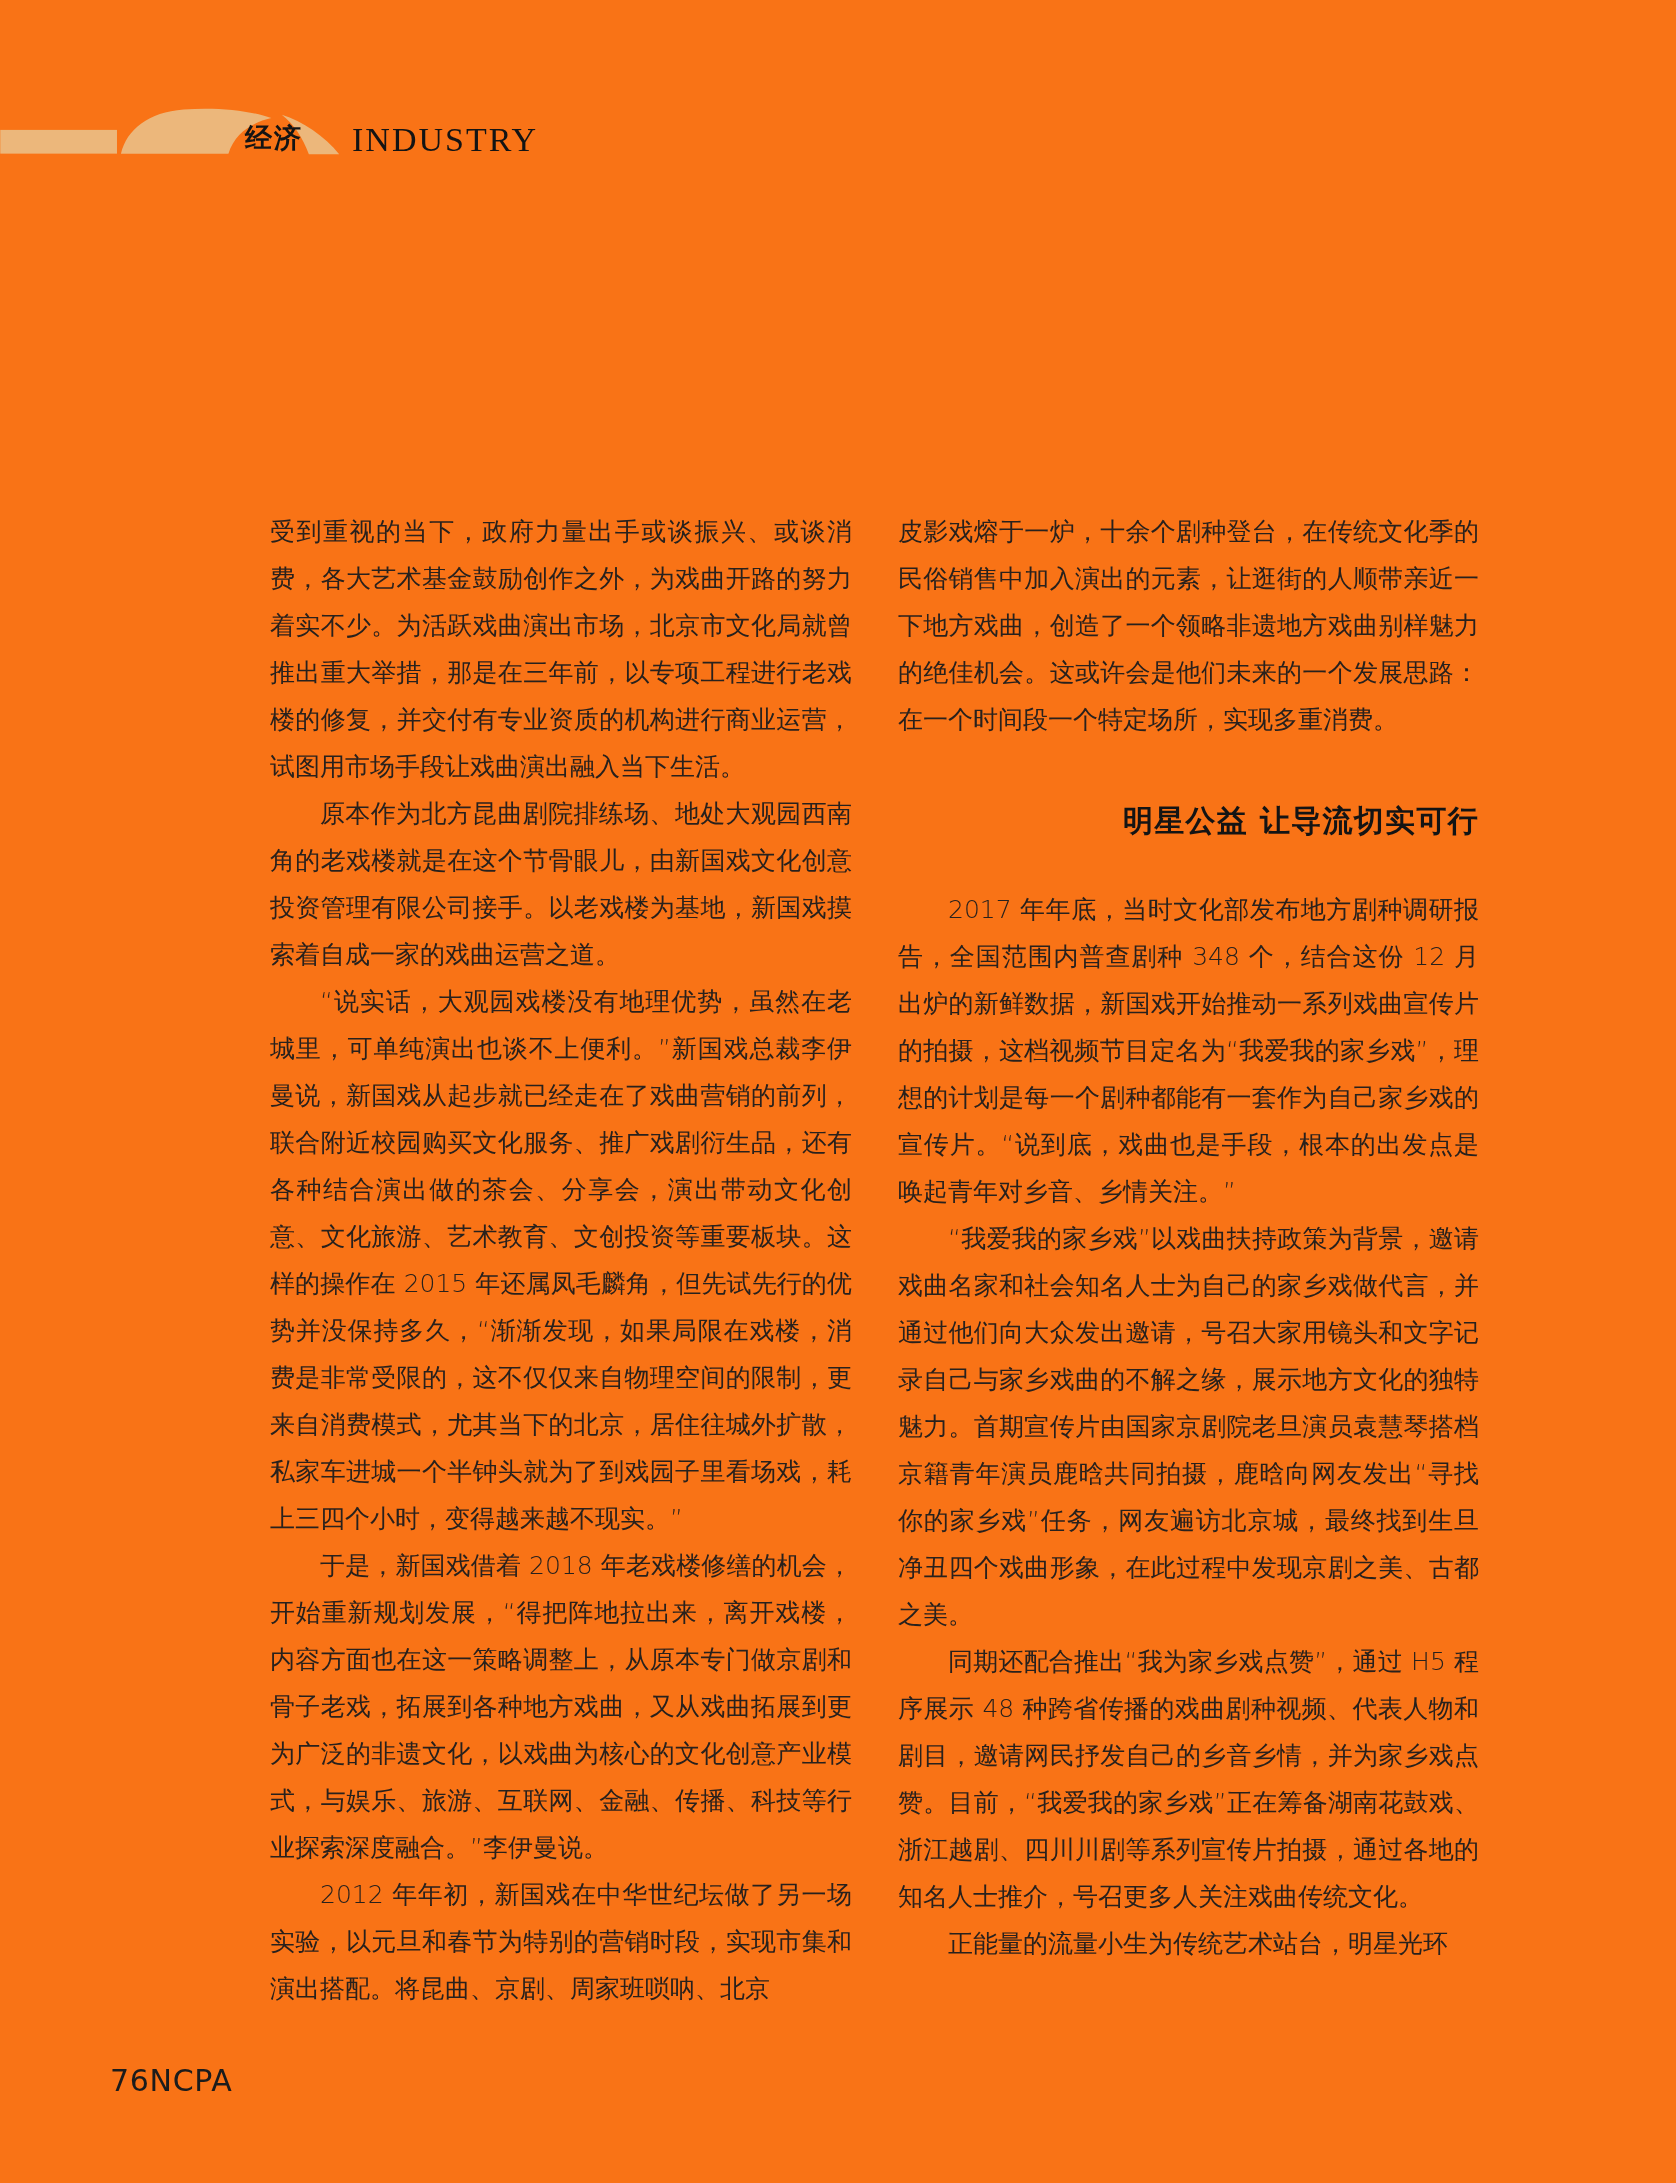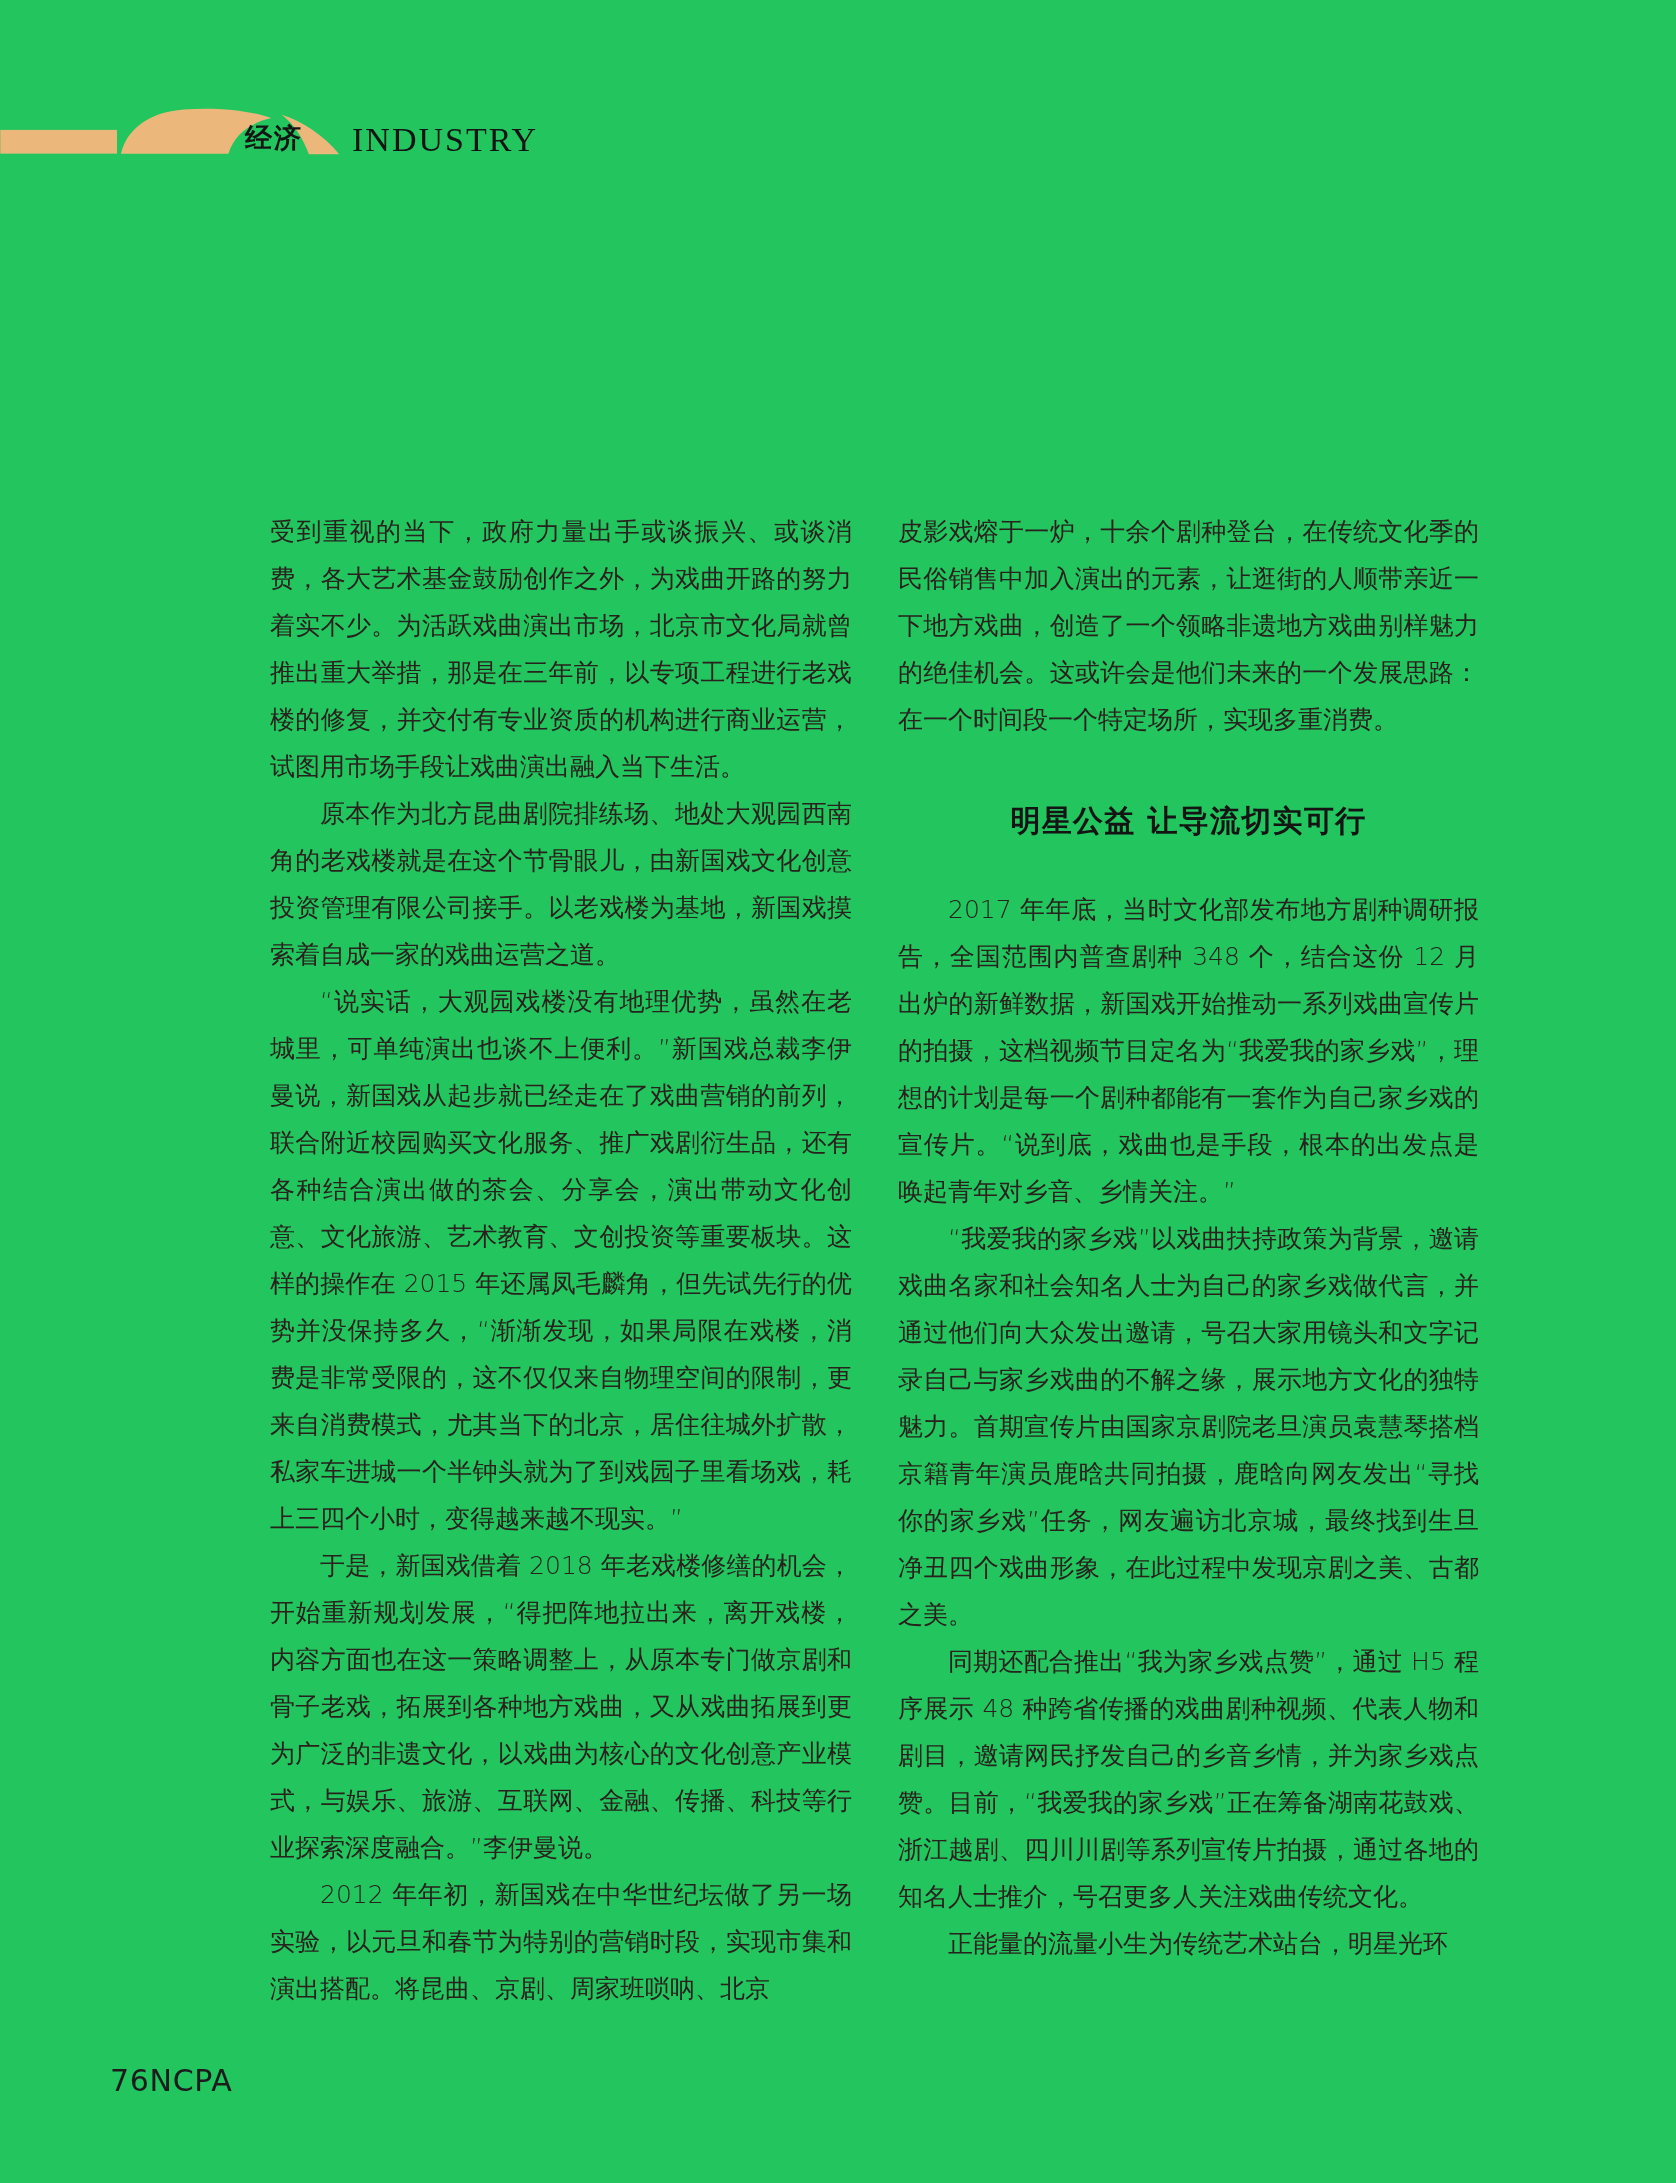--- a/index.html
+++ b/index.html
@@ -4,21 +4,21 @@
 <style>
   html, body {
     margin: 0;
     padding: 0;
     background: #faf6ee;
   }
   .page {
     position: relative;
     width: 1676px;
     height: 2183px;
-    background: #22c55e;
+    background: #f97316;
     overflow: hidden;
     font-family: "DejaVu Sans", sans-serif;
     color: #28211d;
   }
 
   
   .header-svg {
     position: absolute;
     left: 0;
     top: 0;
@@ -58,21 +58,21 @@
   .col-left  { left: 222px;  width: 582px; }
   .col-right { left: 850px; width: 581px; }
   .col p { margin: 0; }
   .col p.indent { text-indent: 2em; }
   .section-heading {
     font-size: 30px;
     font-weight: bold;
     line-height: 47px;
     letter-spacing: 1.3px;
     margin: 54px 0 42px 0;
-    text-align: center;
+    text-align: right;
     color: #141414;
   }
 
   
   .footer {
     position: absolute;
     left: 110px;
     top: 2066px;
     font-size: 30px;
     line-height: 1;

